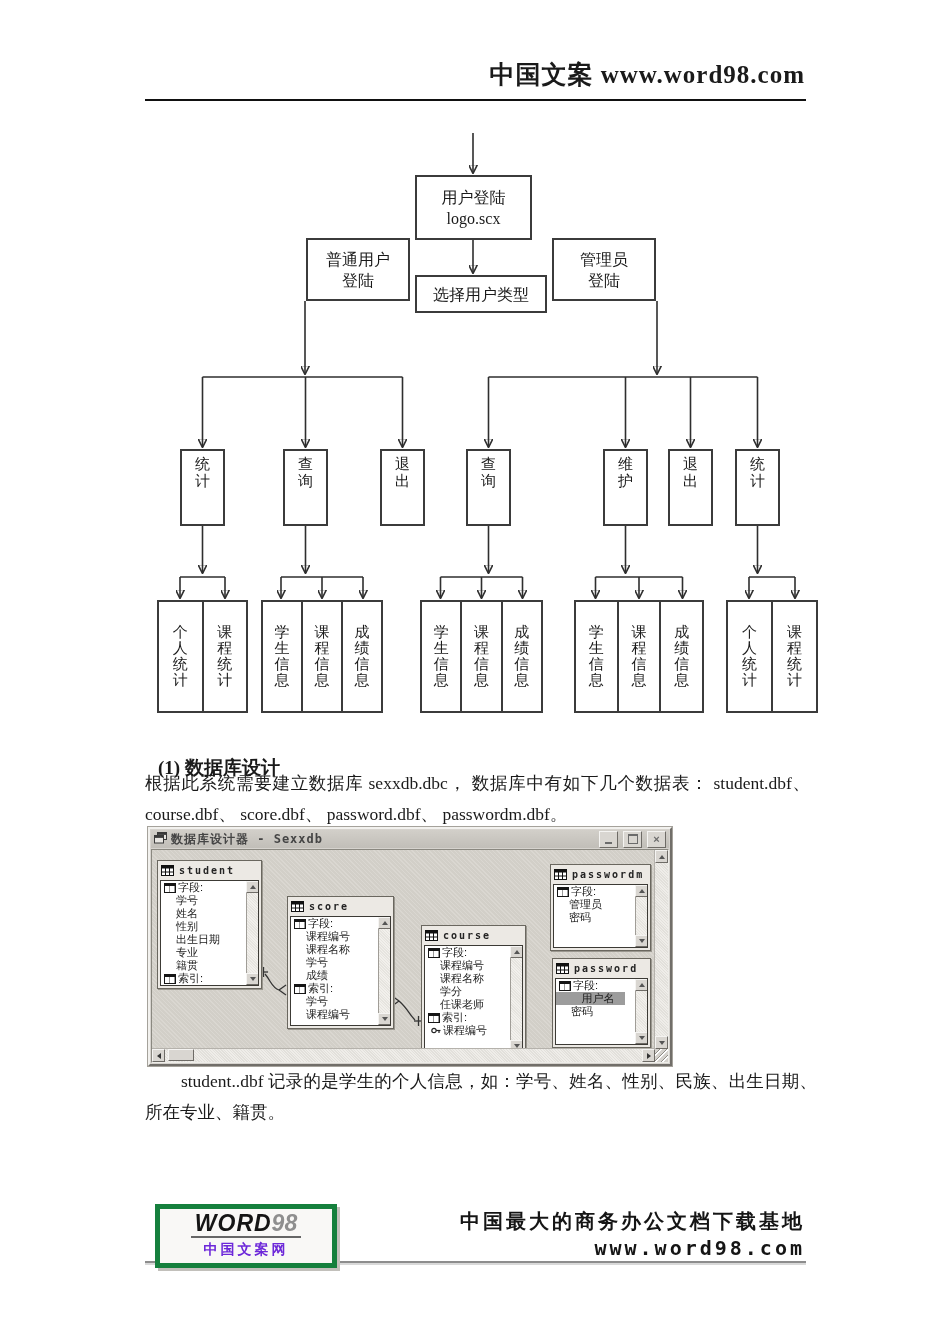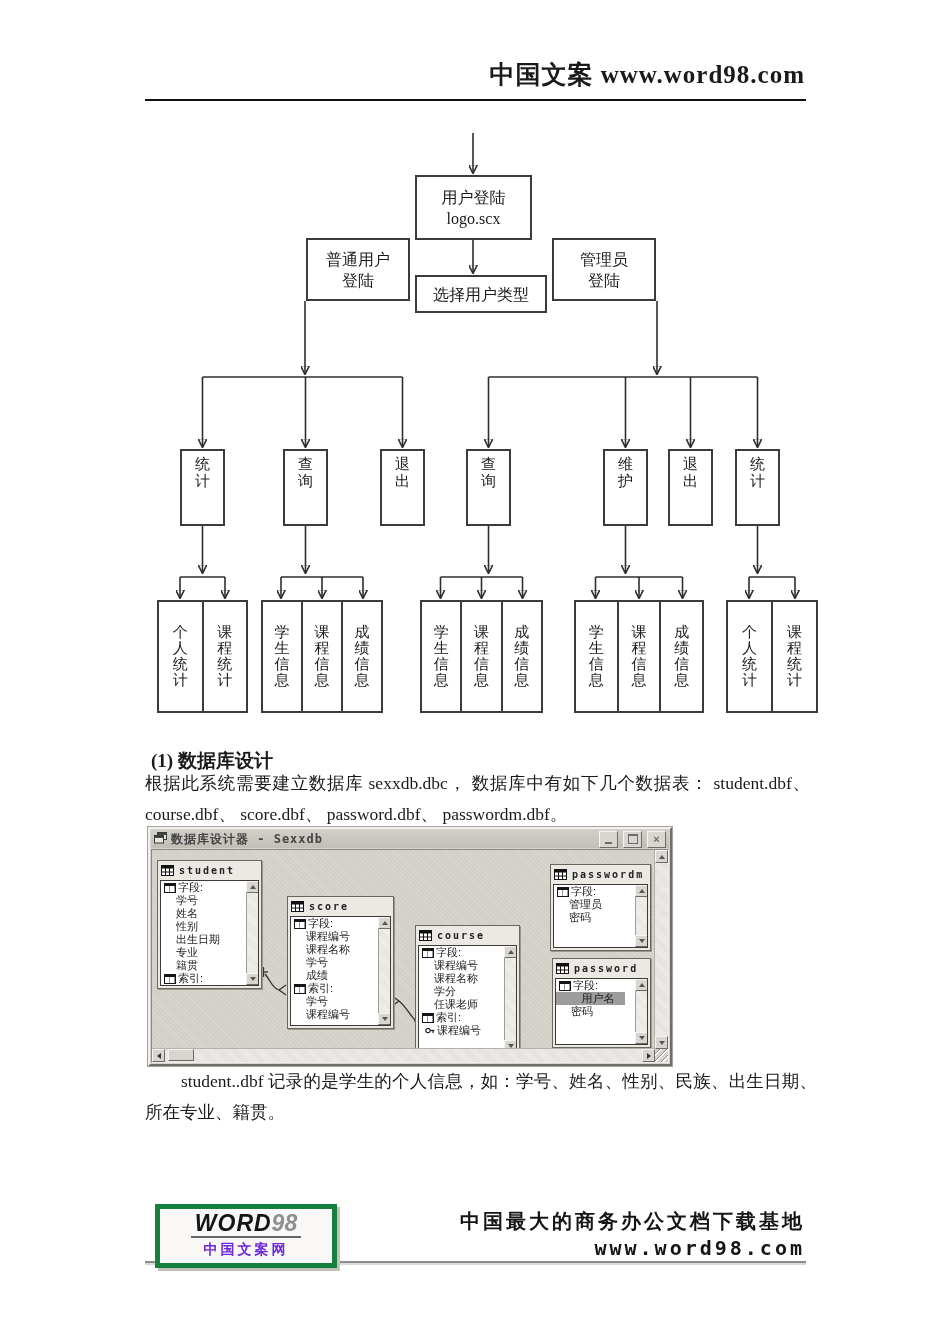--- a/index.html
+++ b/index.html
@@ -20,21 +20,21 @@
   .fc-vbox{position:absolute;z-index:2;background:#fff;border:2px solid #3b3b3b;
            display:flex;justify-content:center;}
   .vtext{display:block;width:1.15em;margin-top:5px;word-break:break-all;
          font-size:15px;line-height:17px;text-align:center;letter-spacing:0;}
   .fc-group{position:absolute;z-index:2;background:#fff;border:2px solid #3b3b3b;display:flex;}
   .fc-cell{flex:1;display:flex;justify-content:center;}
   .fc-cell + .fc-cell{border-left:2px solid #3b3b3b;}
   .fc-cell .vtext{line-height:16px;margin-top:22px;}
 
   
-  .sec-heading{position:absolute;left:145px;top:742px;margin:6px;font-size:19px;font-weight:bold;}
+  .sec-heading{position:absolute;left:145px;top:742px;margin:13px;font-size:19px;font-weight:bold;}
   .sec-para{position:absolute;left:145px;top:768px;width:665px;margin:0;
             font-size:17.5px;line-height:31px;text-align:justify;}
   .note-para{position:absolute;left:145px;top:1066px;width:672px;margin:0;
              font-size:17.5px;line-height:31px;text-indent:2.05em;text-align:justify;}
 
   
   .window{position:absolute;left:148px;top:827px;width:520px;height:235px;z-index:3;
           background:#d6d3ce;border:2px solid;border-color:#f2f1ee #716e69 #716e69 #f2f1ee;
           box-shadow:0 0 0 1px #a5a29b;font-family:"Liberation Sans",sans-serif;}
   .titlebar{position:absolute;left:1px;right:1px;top:1px;height:18px;
@@ -394,21 +394,21 @@
             <span class="pbtn">
                 <span class="tri-up"></span>
               </span>
             <span class="pbtn">
                 <span class="tri-down"></span>
               </span>
           </div>
         </div>
       </div>
 
-      <div class="panel" style="left:263px;top:75px;width:103px;height:129px;">
+      <div class="panel" style="left:269px;top:75px;width:103px;height:129px;">
         <div class="panel-header">
           <svg width="13" height="11" viewBox="0 0 13 11">
             <rect x="0.5" y="0.5" width="12" height="10" fill="#fff" stroke="#111"></rect>
             <rect x="0.5" y="0.5" width="12" height="3" fill="#111"></rect>
             <line x1="4.5" y1="3" x2="4.5" y2="10.5" stroke="#111"></line>
               <line x1="8.5" y1="3" x2="8.5" y2="10.5" stroke="#111"></line>
             <line x1="0.5" y1="7" x2="12.5" y2="7" stroke="#111"></line>
           </svg>
           <span class="panel-title">course</span>
         </div>

